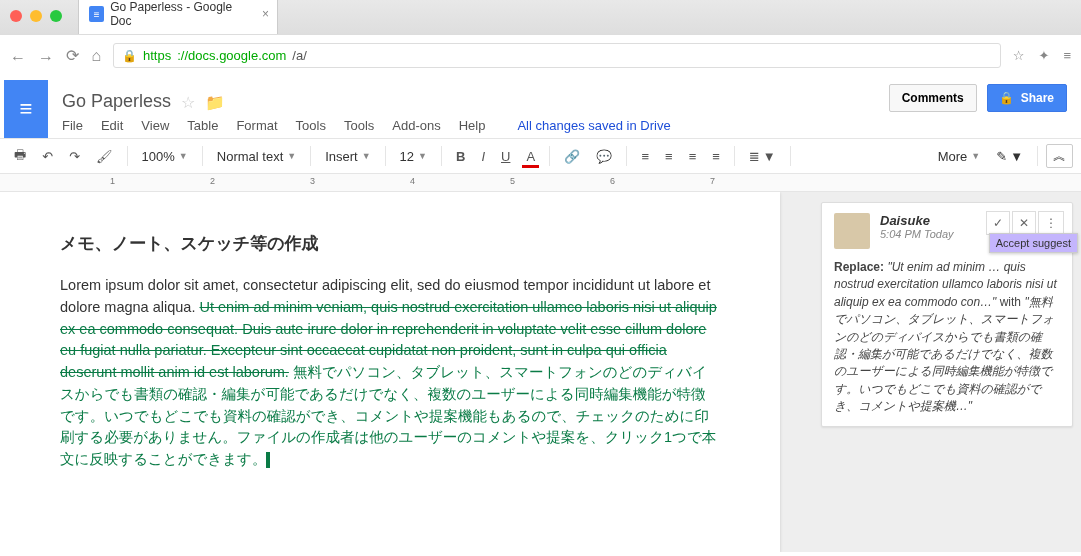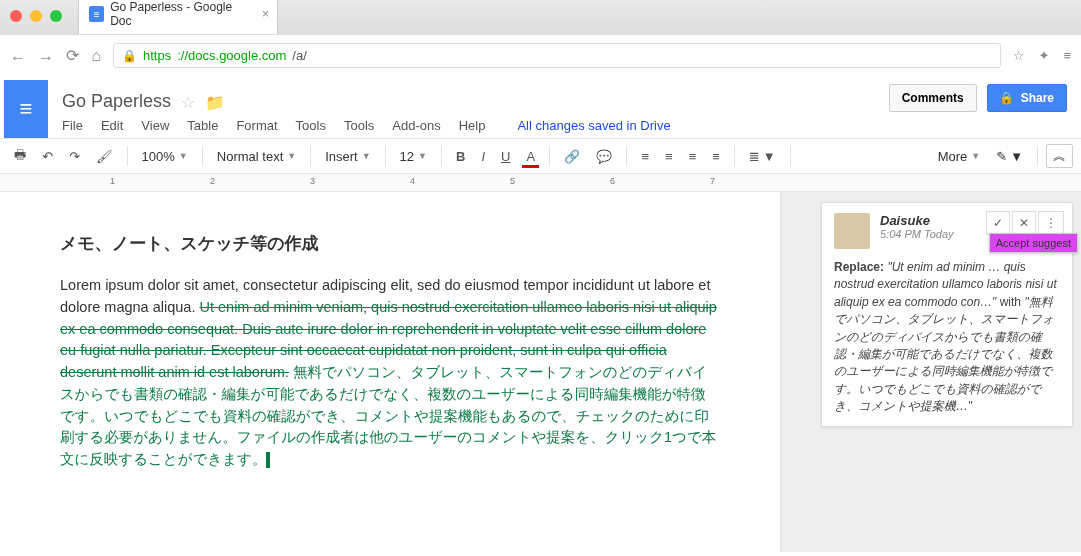--- a/index.html
+++ b/index.html
@@ -66,21 +66,21 @@
 .side-panel { width: 260px; padding: 10px 8px 0 0; }
 .sugg { background: #fff; border: 1px solid #ddd; border-radius: 2px; padding: 10px 10px 10px 12px; box-shadow: 0 1px 2px rgba(0,0,0,.08); position:relative; }
 .sugg-head { display: flex; gap: 10px; font-style: italic; }
 .avatar { width: 36px; height: 36px; background: #d8c8a8; border-radius: 2px; }
 .sugg-user { font-weight: bold; font-size: 13px; }
 .sugg-time { font-size: 11px; color: #888; }
 .sugg-actions { position:absolute; top:8px; right:8px; display:flex; gap:2px; }
 .sugg-act { border:1px solid #ddd; padding:4px 6px; cursor:pointer; color:#666; font-size:12px; }
 .sugg-body { margin-top: 10px; font-size: 12px; line-height: 1.45; color: #444; }
 .sugg-body em { font-style: italic; }
-.tooltip { position:absolute; top:30px; right:-6px; background:#d946ef; border:1px solid #ccc; padding:3px 6px; font-size:11px; box-shadow:0 1px 3px rgba(0,0,0,.2); white-space:nowrap; }
+.tooltip { position:absolute; top:30px; right:-6px; background:#c4b5fd; border:1px solid #ccc; padding:3px 6px; font-size:11px; box-shadow:0 1px 3px rgba(0,0,0,.2); white-space:nowrap; }
 </style>
 </head>
 <body>
 
 <div class="browser-chrome">
   <div class="tab-strip">
     <div class="mac-dots">
       <div class="mac-dot mac-red"></div>
       <div class="mac-dot mac-yellow"></div>
       <div class="mac-dot mac-green"></div>

